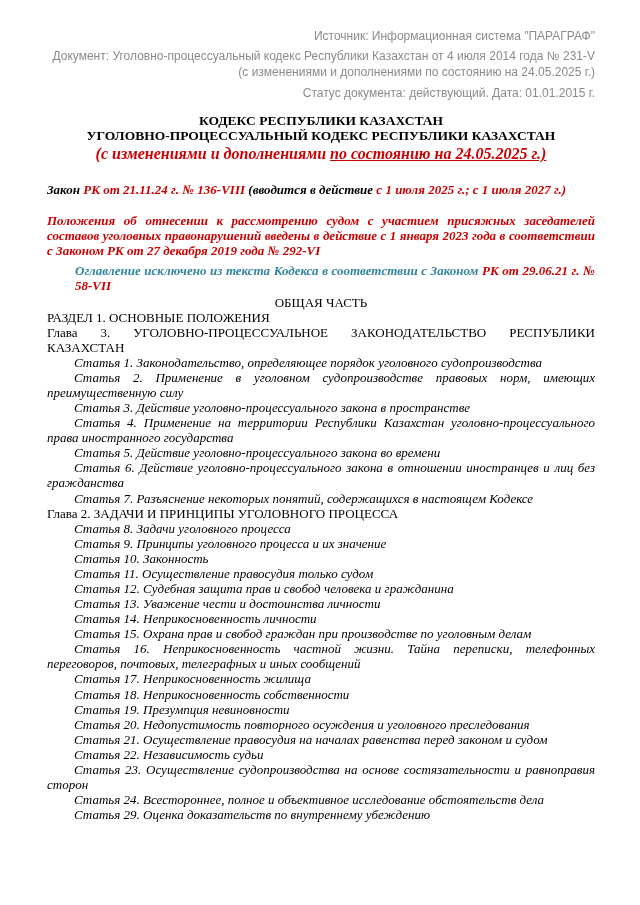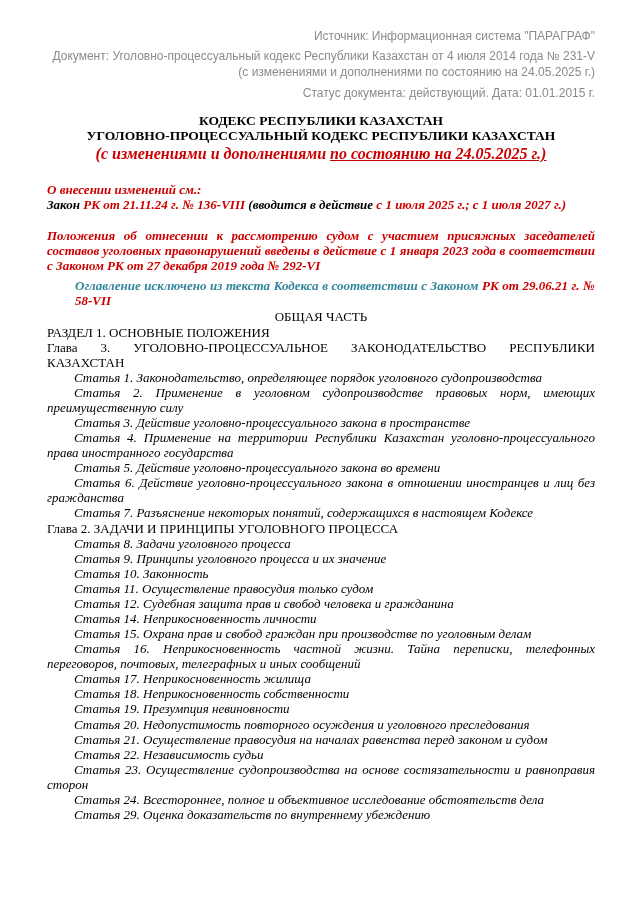--- a/index.html
+++ b/index.html
@@ -68,21 +68,20 @@
     <p class="meta-line">Документ: Уголовно-процессуальный кодекс Республики Казахстан от 4 июля 2014 года № 231-V (с изменениями и дополнениями по состоянию на 24.05.2025 г.)</p>
     <p class="meta-line">Статус документа: действующий. Дата: 01.01.2015 г.</p>
   </div>
 
   <div class="title-block">
     <p class="title-line">КОДЕКС РЕСПУБЛИКИ КАЗАХСТАН</p>
     <p class="title-line">УГОЛОВНО-ПРОЦЕССУАЛЬНЫЙ КОДЕКС РЕСПУБЛИКИ КАЗАХСТАН</p>
     <p class="title-amendment"><span class="red">(с изменениями и дополнениями </span><span class="red underline link">по состоянию на 24.05.2025 г.)</span></p>
   </div>
 
-  <p class="note red">О внесении изменений см.:</p>
 
   <p class="note just gap-big"><span class="black">Закон </span><span class="red link">РК от 21.11.24 г. № 136-VIII</span><span class="black"> (вводится в действие </span><span class="red">с 1 июля 2025 г.; с 1 июля 2027 г.)</span></p>
 
   <p class="note red just gap-small"><span>Положения об отнесении к рассмотрению судом с участием присяжных заседателей составов уголовных правонарушений введены в действие с 1 января 2023 года в соответствии с Законом </span><span class="link">РК от 27 декабря 2019 года № 292-VI</span></p>
 
   <p class="note teal just"><span>Оглавление исключено из текста Кодекса в соответствии с Законом </span><span class="red link">РК от 29.06.21 г. № 58-VII</span></p>
 
   <div class="toc">
 
       <p class="toc-line part">ОБЩАЯ ЧАСТЬ</p>
@@ -110,20 +109,21 @@
       <p class="toc-line article">Статья 8. Задачи уголовного процесса</p>
 
       <p class="toc-line article">Статья 9. Принципы уголовного процесса и их значение</p>
 
       <p class="toc-line article">Статья 10. Законность</p>
 
       <p class="toc-line article">Статья 11. Осуществление правосудия только судом</p>
 
       <p class="toc-line article">Статья 12. Судебная защита прав и свобод человека и гражданина</p>
 
+      <p class="toc-line article">Статья 13. Уважение чести и достоинства личности</p>
 
       <p class="toc-line article">Статья 14. Неприкосновенность личности</p>
 
       <p class="toc-line article">Статья 15. Охрана прав и свобод граждан при производстве по уголовным делам</p>
 
       <p class="toc-line article">Статья 16. Неприкосновенность частной жизни. Тайна переписки, телефонных переговоров, почтовых, телеграфных и иных сообщений</p>
 
       <p class="toc-line article">Статья 17. Неприкосновенность жилища</p>
 
       <p class="toc-line article">Статья 18. Неприкосновенность собственности</p>

